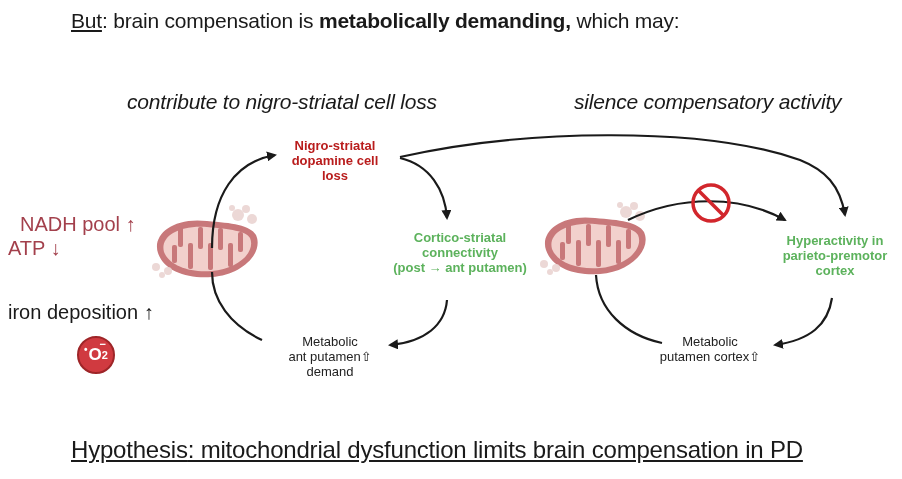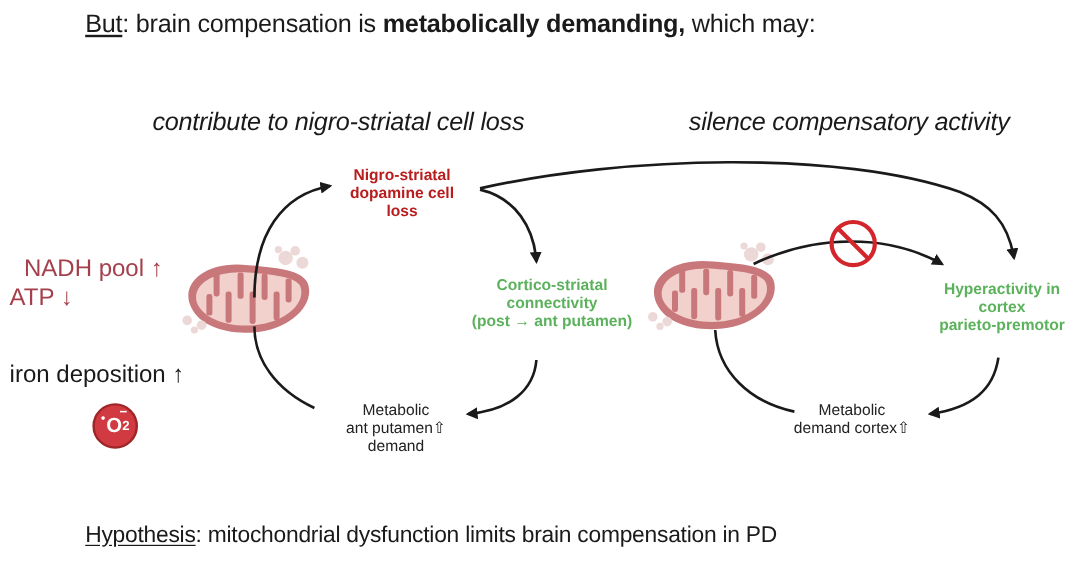--- a/index.html
+++ b/index.html
@@ -24,21 +24,21 @@
     text-align: center; font-weight: bold; font-size: 13px; line-height: 15px;
   }
   .node.red { color: #b91c1c; }
   .node.green { color: #5cb25c; }
   .meta {
     text-align: center; font-size: 13px; line-height: 15px; color: #222;
   }
   .left-label { font-size: 20px; line-height: 24px; white-space: nowrap; }
   .left-label.red { color: #a3404c; }
   .bottom-line {
-    left: 71px; top: 436px; font-size: 19px; white-space: nowrap; letter-spacing: -0.2px;
+    left: 71px; top: 436px; font-size: 24px; white-space: nowrap; letter-spacing: -0.2px; text-decoration: underline;
   }
   svg.canvas { position: absolute; left: 0; top: 0; }
   .superoxide {
     left: 77px; top: 336px; width: 38px; height: 38px; border-radius: 50%;
     background: #d03a40; border: 2px solid #9e2528; box-sizing: border-box;
     color: #fff; font-weight: bold; font-size: 17px;
     display: flex; align-items: center; justify-content: center;
   }
   .superoxide sub { font-size: 11px; }
   .superoxide .dot { font-size: 10px; position: relative; top: -6px; margin-right: 1px; }
@@ -126,23 +126,23 @@
   <div>(post → ant putamen)</div>
 </div>
 <div class="abs meta" style="left:270px; top:334px; width:120px;">
   <div>Metabolic</div>
   <div>ant putamen⇧</div>
   <div>demand</div>
 </div>
 
 <div class="abs node green" style="left:770px; top:233px; width:130px;">
   <div>Hyperactivity in</div>
+  <div>parieto-premotor</div>
   <div>cortex</div>
-  <div>parieto-premotor</div>
 </div>
 <div class="abs meta" style="left:650px; top:334px; width:120px;">
   <div>Metabolic</div>
-  <div>demand cortex⇧</div>
+  <div>putamen cortex⇧</div>
 </div>
 
 <div class="abs bottom-line">
   <u>Hypothesis</u><span>: mitochondrial dysfunction limits brain compensation in PD</span>
 </div>
 
 </body></html>

